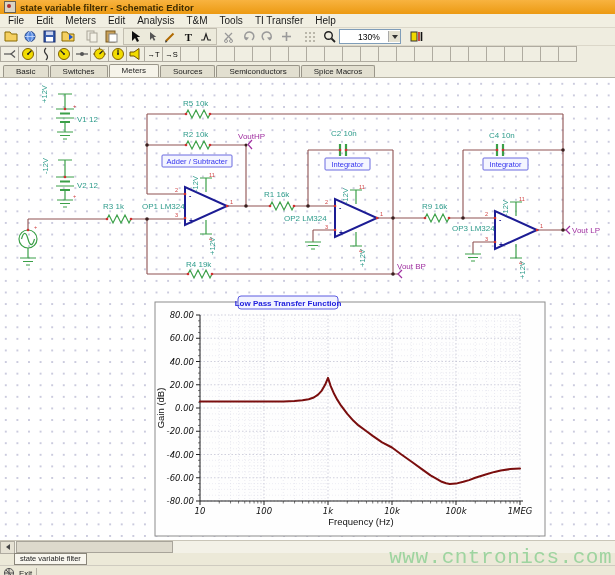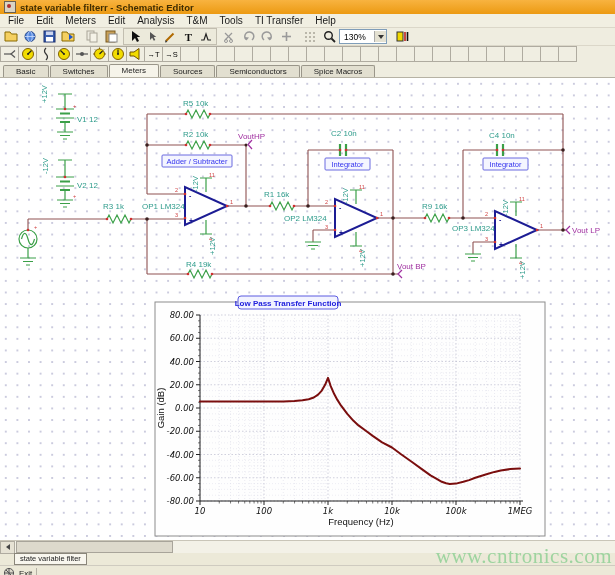--- a/index.html
+++ b/index.html
@@ -10,21 +10,21 @@
   .appicon{width:10px;height:10px;background:#d9d4c6;border:1px solid #6b6252;position:relative}
   .appicon:after{content:"";position:absolute;left:2px;top:2px;width:4px;height:4px;background:#b03030;border-radius:50%}
   
   .menubar{height:13px;background:#F1EFE2;display:flex;align-items:center;font-size:10px;color:#1a1a1a;padding-left:2px;border-bottom:1px solid #DBD7C9}
   .menu-item{padding:0 6px;height:13px;line-height:13px}
   
   .toolbar1{height:17px;background:#EFEDE0;display:flex;align-items:center;gap:1px;padding:0 2px;border-bottom:1px solid #DBD7C9}
   .tb{width:18px;height:15px;display:flex;align-items:center;justify-content:center}
   .tbgroup{display:flex;border:1px solid #c2beb0;background:#ECEADB;margin:0 2px;padding:0 1px}
   .sep{width:4px}
-  .combo{width:42px;height:13px;background:#fff;border:1px solid #7f9db9;display:flex;align-items:center;justify-content:space-between;font-size:8.5px;padding-left:4px}
+  .combo{width:42px;height:13px;background:#fff;border:1px solid #7f9db9;display:flex;align-items:center;justify-content:space-between;font-size:8.5px;padding-left:18px}
   .combo .dd{width:11px;height:11px;background:#E4E1D2;border-left:1px solid #aaa;display:flex;align-items:center;justify-content:center}
   .tri-d{width:0;height:0;border-left:3px solid transparent;border-right:3px solid transparent;border-top:4px solid #333}
   .toolbar2{height:18px;background:#EFEDE0;display:flex;align-items:flex-start;padding-left:1px}
   .cell{width:19px;height:16px;border:1px solid #AFABA0;margin-left:-1px;background:#F0EEE2;display:flex;align-items:center;justify-content:center;font-size:7.5px;box-sizing:border-box}
   
   .tabsrow{height:13px;background:#EFEDE0;display:flex;align-items:flex-end;padding-left:3px}
   .ctab{font-size:8px;color:#222;padding:0 12px;height:11px;line-height:11px;border:1px solid #9a968a;border-bottom:none;border-radius:2px 2px 0 0;background:#E2DFD0;margin-right:1px;white-space:nowrap}
   .ctab.active{background:#F6F4EA;height:12px;font-weight:normal}
   
   .canvas{position:relative;height:462px;background:#FFFFFF;background-image:radial-gradient(circle,#CBCBDE 0.8px,transparent 1px);background-size:11.6px 11.6px;border-top:1px solid #b6b2a4}
@@ -51,21 +51,21 @@
   .title-t{font:bold 8px "Liberation Sans",sans-serif;fill:#2222DD}
   
   .scrollrow{height:12px;background:#F3F1E7;display:flex;align-items:center;border-top:1px solid #c9c5b8}
   .sb-btn{width:13px;height:11px;background:#E6E2D4;border:1px solid #AFABA0;display:flex;align-items:center;justify-content:center}
   .tri-l{width:0;height:0;border-top:3px solid transparent;border-bottom:3px solid transparent;border-right:4px solid #444}
   .sb-thumb{width:155px;height:10px;background:#DDD9CC;border:1px solid #A8A49A;margin-left:1px}
   .sheetrow{height:12px;background:#ECE9D8;display:flex;align-items:flex-start}
   .sheettab{font-size:7.5px;color:#222;border:1px solid #8a867a;background:#F8F6EE;height:10px;line-height:10px;padding:0 5px;margin-left:14px}
   .statusrow{height:14px;background:#ECE9D8;border-top:1px solid #cfcbc0;display:flex;align-items:center;gap:4px;padding-left:3px;font-size:8px;color:#222}
   .vdiv{width:1px;height:10px;background:#b5b1a4}
-  .watermark{position:absolute;right:3px;bottom:6px;font-size:21px;color:#9ED4A0;letter-spacing:0.5px;z-index:9;font-family:Liberation Serif, serif}
+  .watermark{position:absolute;right:3px;bottom:6px;font-size:21px;color:#9ED4A0;letter-spacing:0.5px;z-index:9;font-family:Liberation Mono, monospace}
 </style>
 </head>
 <body>
 
 <div class="titlebar">
   <span class="appicon"></span>
   <span class="ttxt">state variable filterr - Schematic Editor</span>
 </div>
 
 <div class="menubar" id="menubar">

